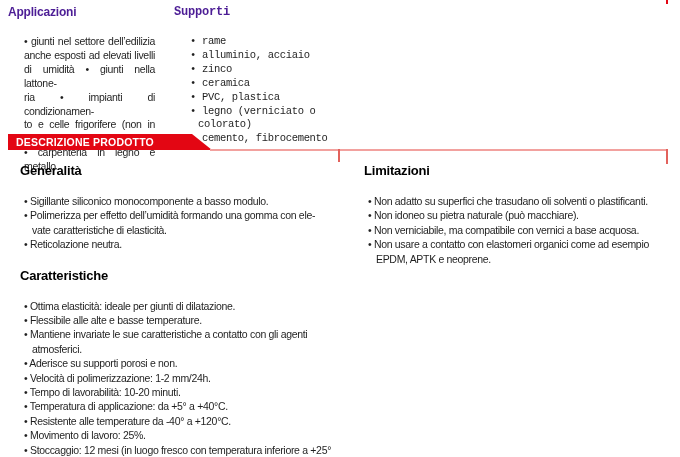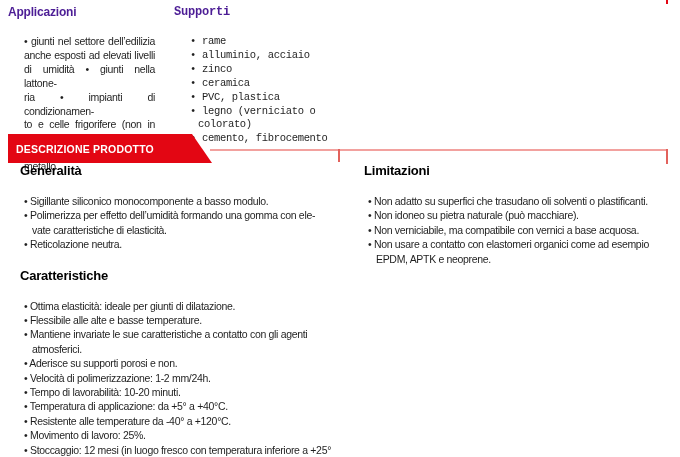--- a/index.html
+++ b/index.html
@@ -49,21 +49,21 @@
   .bitem {
     white-space: pre-line;
     padding-left: 8px;
     text-indent: -8px;
   }
   .banner {
     position: absolute;
     left: 8px;
     top: 134px;
     width: 204px;
-    height: 29px;
+    height: 16px;
     background: #e30613;
     clip-path: polygon(0 0, 184px 0, 204px 100%, 0 100%);
     display: flex;
     align-items: center;
   }
   .banner-label {
     color: #ffffff;
     font-weight: bold;
     font-size: 10.5px;
     letter-spacing: 0.2px;

